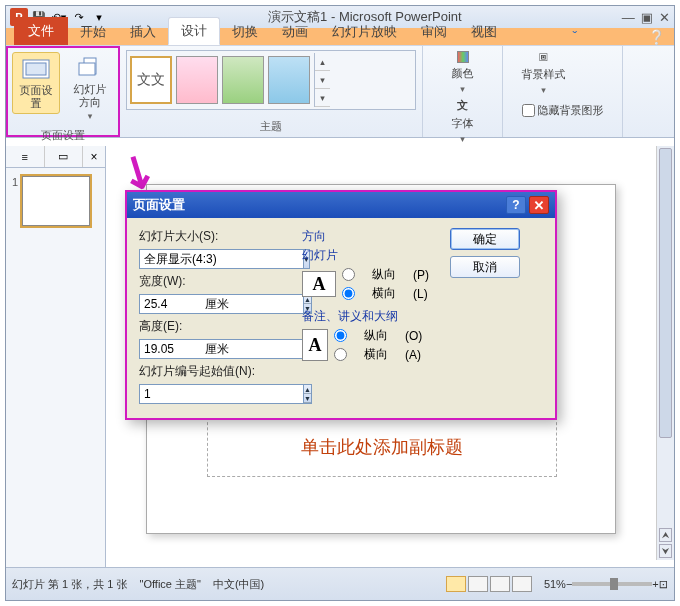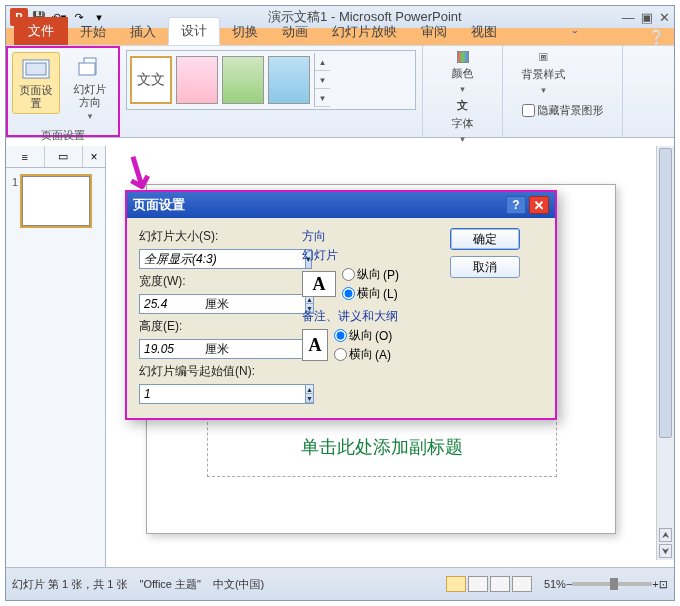--- a/index.html
+++ b/index.html
@@ -41,21 +41,21 @@
   .slide-panel { width:100px; background:#f3f6fa; border-right:1px solid #b0bdd1; }
   .panel-tabs { height:22px; display:flex; border-bottom:1px solid #b0bdd1; }
   .panel-tab { flex:1; display:flex; align-items:center; justify-content:center; font-size:11px; border-right:1px solid #ccc; cursor:pointer; }
   .panel-close { width:22px; display:flex; align-items:center; justify-content:center; cursor:pointer; }
   .thumb-list { padding:8px 6px; }
   .thumb { display:flex; gap:4px; }
   .thumb-num { font-size:11px; color:#555; }
   .thumb-img { width:68px; height:50px; background:#fff; border:1px solid #888; box-shadow:0 0 0 2px #d6a54a; }
   .canvas-area { flex:1; position:relative; overflow:hidden; background:#fff; }
   .slide { position:absolute; left:40px; top:38px; width:470px; height:350px; background:#fff; border:1px solid #aaa; box-shadow:3px 3px 8px rgba(0,0,0,.2); }
-  .ph { position:absolute; border:1px dashed #aaa; color:#15803d; display:flex; align-items:center; justify-content:center; }
+  .ph { position:absolute; border:1px dashed #aaa; color:#c2410c; display:flex; align-items:center; justify-content:center; }
   .ph.sub { left:60px; top:232px; width:350px; height:60px; font-size:18px; }
   .scrollbar-v { position:absolute; right:0; top:0; bottom:18px; width:18px; background:#e8edf5; border-left:1px solid #ccc; }
   .scrollbar-v .thumb-bar { position:absolute; left:2px; right:2px; top:2px; height:70%; background:#cdd8e8; border:1px solid #aab; border-radius:2px; }
   .prev-next { position:absolute; bottom:2px; left:2px; right:2px; display:flex; flex-direction:column; gap:2px; }
   .prev-next div { height:14px; background:#e8edf5; border:1px solid #aab; display:flex; align-items:center; justify-content:center; font-size:9px; color:#555; }
   .scrollbar-h { position:absolute; left:100px; right:18px; bottom:0; height:18px; background:#e8edf5; border-top:1px solid #ccc; }
   .statusbar { position:absolute; left:0; right:0; bottom:0; height:22px; background:linear-gradient(#e2e9f3,#d5dfee); border-top:1px solid #b0bdd1; display:flex; align-items:center; padding:16px 6px; font-size:11px; color:#333; gap:12px; }
   .statusbar .spacer { flex:1; }
   .view-btns { display:flex; gap:2px; }
   .view-btn { width:20px; height:16px; border:1px solid #999; background:#f5f5f5; cursor:pointer; }
@@ -69,33 +69,33 @@
   .dlg-title { height:26px; background:linear-gradient(#3b6ecc,#1b4db8); color:#fff; display:flex; align-items:center; padding:0 6px; font-size:13px; font-weight:bold; }
   .dlg-title .spacer { flex:1; }
   .dlg-help { width:20px; height:18px; background:#4a7dd8; border:1px solid #2a5db8; color:#fff; display:flex; align-items:center; justify-content:center; font-size:12px; margin-right:3px; cursor:pointer; border-radius:2px; }
   .dlg-close { width:20px; height:18px; background:#e84030; border:1px solid #a02a1e; color:#fff; display:flex; align-items:center; justify-content:center; font-size:13px; cursor:pointer; border-radius:2px; }
   .dlg-body { padding:10px 12px 14px; display:flex; gap:8px; }
   .dlg-col1 { width:155px; display:flex; flex-direction:column; gap:4px; }
   .dlg-col2 { width:140px; }
   .dlg-col3 { display:flex; flex-direction:column; gap:6px; }
   .lbl { font-size:12px; color:#222; }
   .combo, .num-input { display:flex; }
-  .combo input, .num-input input { flex:1; height:20px; border:1px solid #7b9ac0; padding:0 4px; font-size:12px; background:#fff;font-style:italic; }
+  .combo input, .num-input input { flex:1; height:20px; border:1px solid #7b9ac0; padding:0 4px; font-size:12px; background:#fff; }
   .combo .dd, .num-input .spin { width:16px; border:1px solid #7b9ac0; border-left:none; background:linear-gradient(#e6eefb,#c8d8f0); display:flex; flex-direction:column; cursor:pointer; }
   .combo .dd { align-items:center; justify-content:center; font-size:9px; color:#234; }
   .num-input .spin div { flex:1; display:flex; align-items:center; justify-content:center; font-size:7px; color:#234; border-bottom:1px solid #9ab; }
   .num-row { display:flex; align-items:center; gap:4px; }
   .num-row .num-input { width:62px; }
   .unit { font-size:12px; }
   .fieldset-title { color:#1a3ba8; font-size:12px; margin-bottom:2px; }
   .orient-group { margin-bottom:6px; }
   .orient-row { display:flex; align-items:center; gap:6px; }
   .orient-icon { width:32px; height:30px; border:1px solid #888; background:#fff; display:flex; align-items:center; justify-content:center; font-weight:bold; font-family:serif; font-size:18px; }
   .radios { display:flex; flex-direction:column; gap:2px; }
-  .radio { display:flex; align-items:center; gap:2px; font-size:12px; cursor:pointer; }
+  .radio { display:flex; align-items:center; gap:17px; font-size:12px; cursor:pointer; }
   .radio input { margin:0; }
   .dlg-btn { width:70px; height:22px; border:1px solid #7b9ac0; background:linear-gradient(#fefefe,#e6eefb); font-size:12px; cursor:pointer; border-radius:3px; }
   .dlg-btn.default { border:1px solid #3b6ecc; box-shadow:0 0 0 1px #9ac0f0 inset; }
 </style>
 </head>
 <body>
 
 <div class="window">
   <div class="titlebar">
     <div class="qat">
@@ -161,20 +161,21 @@
           <div class="theme-thumb" style="background:linear-gradient(#fde,#fbc)"></div>
           <div class="theme-thumb" style="background:linear-gradient(#cfe7c0,#9ad080)"></div>
           <div class="theme-thumb" style="background:linear-gradient(#bde0f5,#8cc8e8)"></div>
           <div class="gallery-scroll">
             <div>▴</div>
             <div>▾</div>
             <div>▾</div>
           </div>
         </div>
       </div>
+      <div class="group-label">主题</div>
     </div>
 
     <div class="group deco-group">
       <div class="group-content" style="flex-direction:column;gap:2px;">
         <div class="mini-row">
             <span class="sw" style="background:linear-gradient(90deg,#e66,#6c6,#68e)"></span>
             <span>颜色</span> 
             <span class="arrow-dn">▾</span>
           </div>
         <div class="mini-row">

